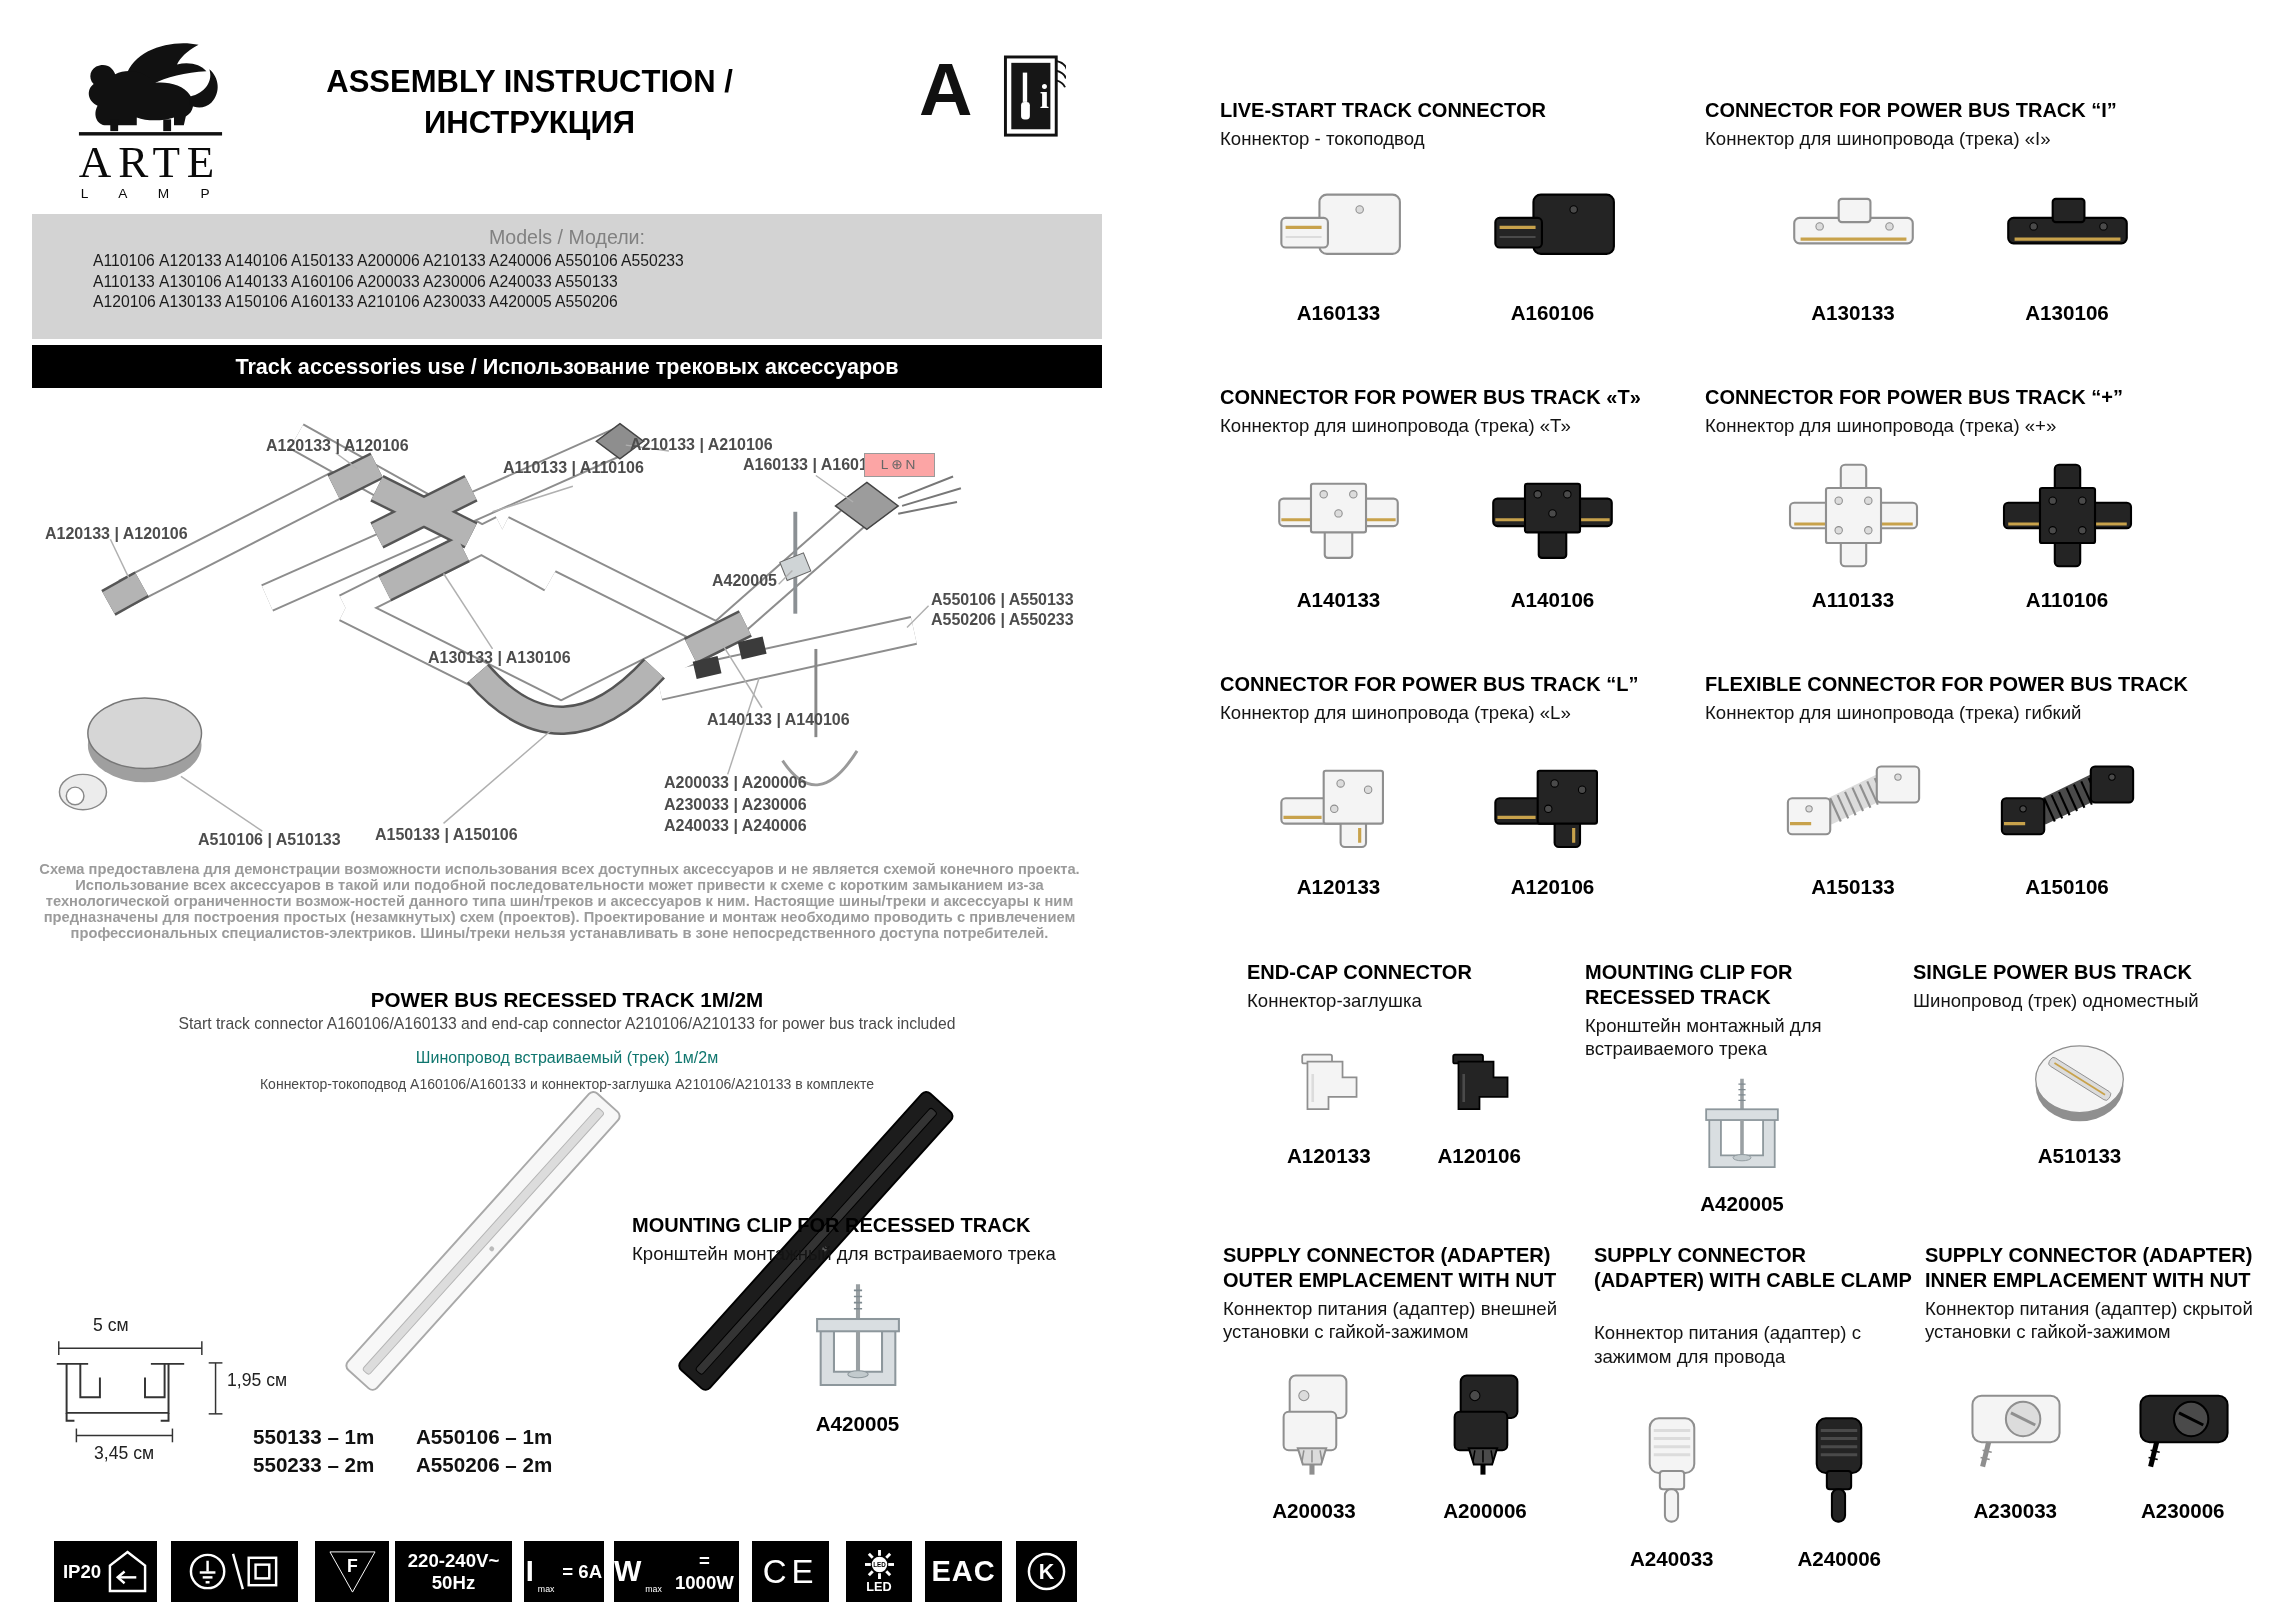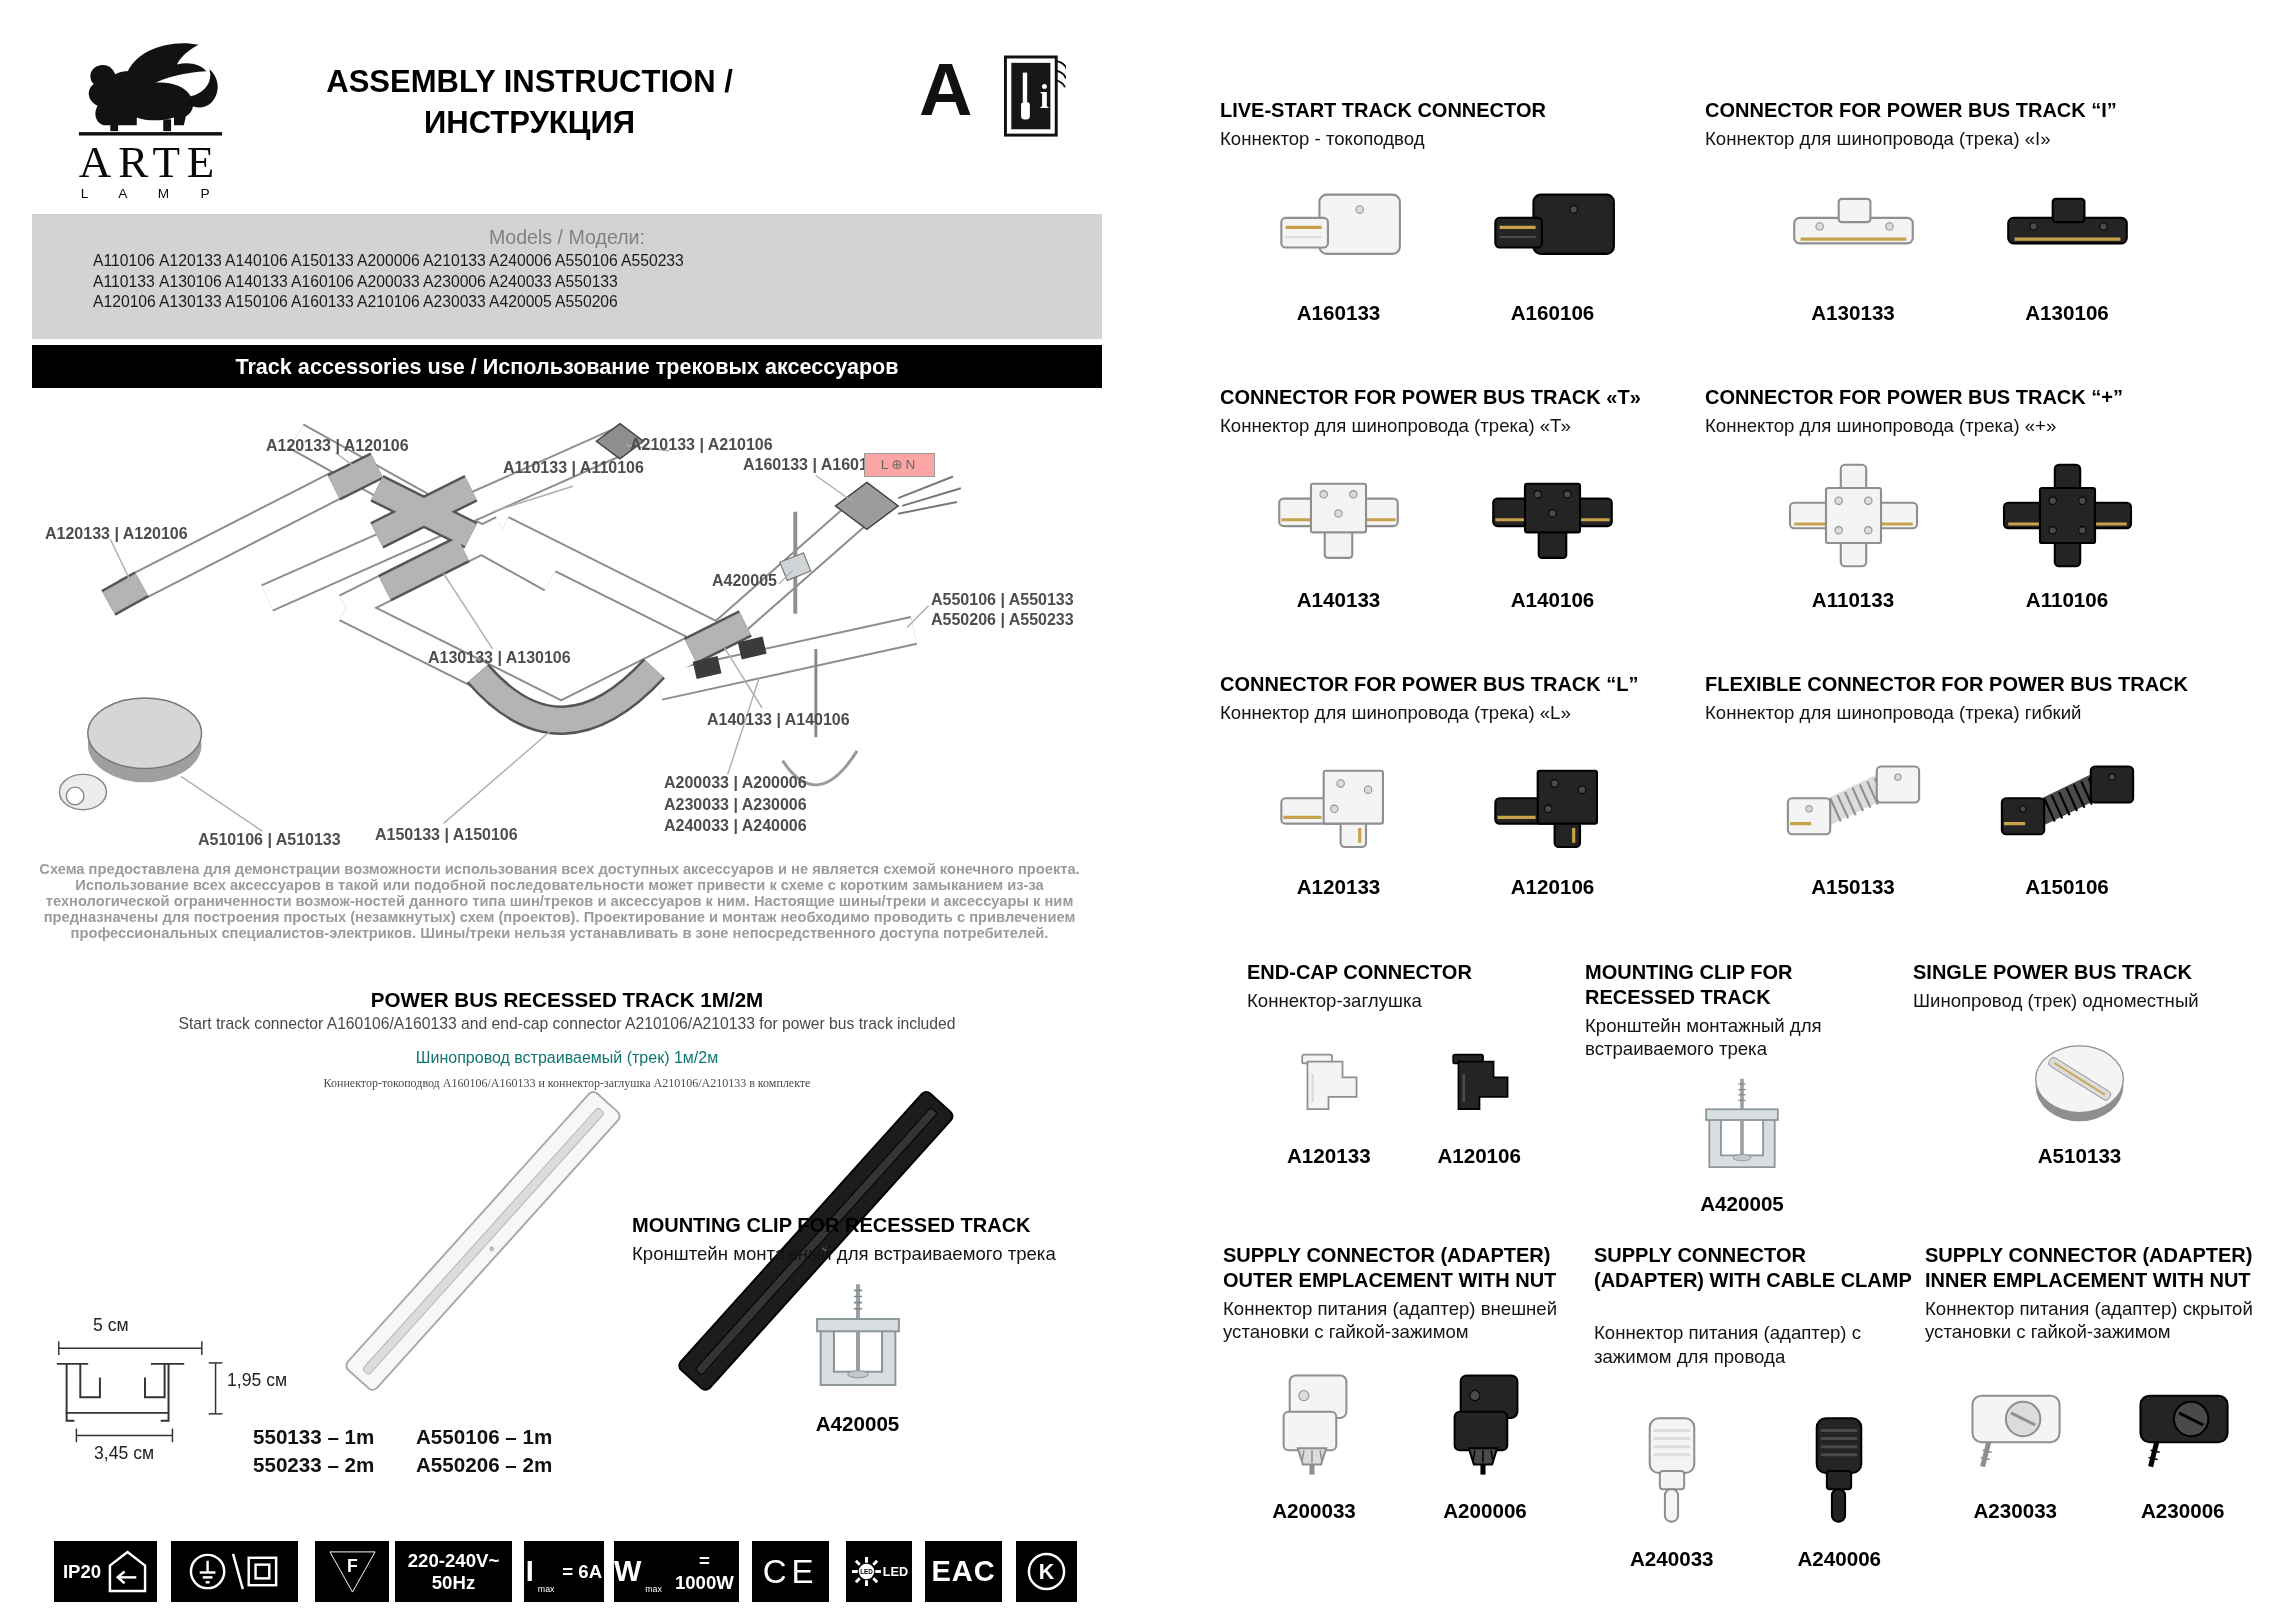--- a/index.html
+++ b/index.html
@@ -29,21 +29,21 @@
     font-size:13.7px; color:#666; text-align:center; line-height:21.6px; letter-spacing:2.9px; background:#fca5a5; }
 
   .disclaimer { left:39px; top:861px; width:1041px; font-size:14.7px; line-height:16px;
     color:#9b9b9b; text-align:center; font-weight:bold; }
 
   
   .rt-head { left:32px; top:988px; width:1070px; text-align:center; }
   .rt-title { font-size:20.6px; font-weight:bold; color:#000; }
   .rt-en { font-size:15.7px; color:#4a4a4a; margin-top:2.9px; }
   .rt-ru-big { font-size:16px; color:#0f766e; margin-top:16px; }
-  .rt-ru { font-size:12px; color:#4a4a4a; margin-top:9px;font-family:Liberation Serif, serif; }
+  .rt-ru { font-size:14px; color:#4a4a4a; margin-top:9px; }
   .dim-label { position:absolute; font-size:17.6px; color:#222; white-space:nowrap; }
   .trk-codes { position:absolute; font-size:20.6px; font-weight:bold; color:#111; line-height:28px; white-space:nowrap; }
 
   
   .psec { position:absolute; }
   .ptitle { font-weight:bold; font-size:20px; color:#000; line-height:24.5px; }
   .psub { font-size:18.6px; color:#141414; margin-top:4.9px; line-height:23.5px; }
   .prods { display:flex; justify-content:center; align-items:flex-end; gap:47px; margin-top:13.7px; }
   .prod  { display:flex; flex-direction:column; align-items:center; }
   .pcode { font-weight:bold; font-size:20.6px; color:#000; margin-top:9.8px; white-space:nowrap; }
@@ -465,21 +465,21 @@
   <span class="t1">= 6A</span>
 </div>
 <div class="badge" style="left:614px; width:125px">
   <span class="big">W</span>
   <span class="sub">max</span>
   <span class="t1">= 1000W</span>
 </div>
 <div class="badge" style="left:752px; width:77px">
   <span class="ce">CE</span>
 </div>
-<div class="badge" style="left:846px; width:66px; flex-direction:row; gap:0">
+<div class="badge" style="left:846px; width:66px; flex-direction:column; gap:0">
   <svg width="33" height="31" viewBox="0 0 34 32">
     <g stroke="#fff" stroke-width="3">
       <line x1="17" y1="1" x2="17" y2="7"></line>
         <line x1="17" y1="25" x2="17" y2="31"></line>
       <line x1="2" y1="16" x2="8" y2="16"></line>
         <line x1="26" y1="16" x2="32" y2="16"></line>
       <line x1="6" y1="5" x2="10" y2="9"></line>
         <line x1="24" y1="23" x2="28" y2="27"></line>
       <line x1="6" y1="27" x2="10" y2="23"></line>
         <line x1="24" y1="9" x2="28" y2="5"></line>

